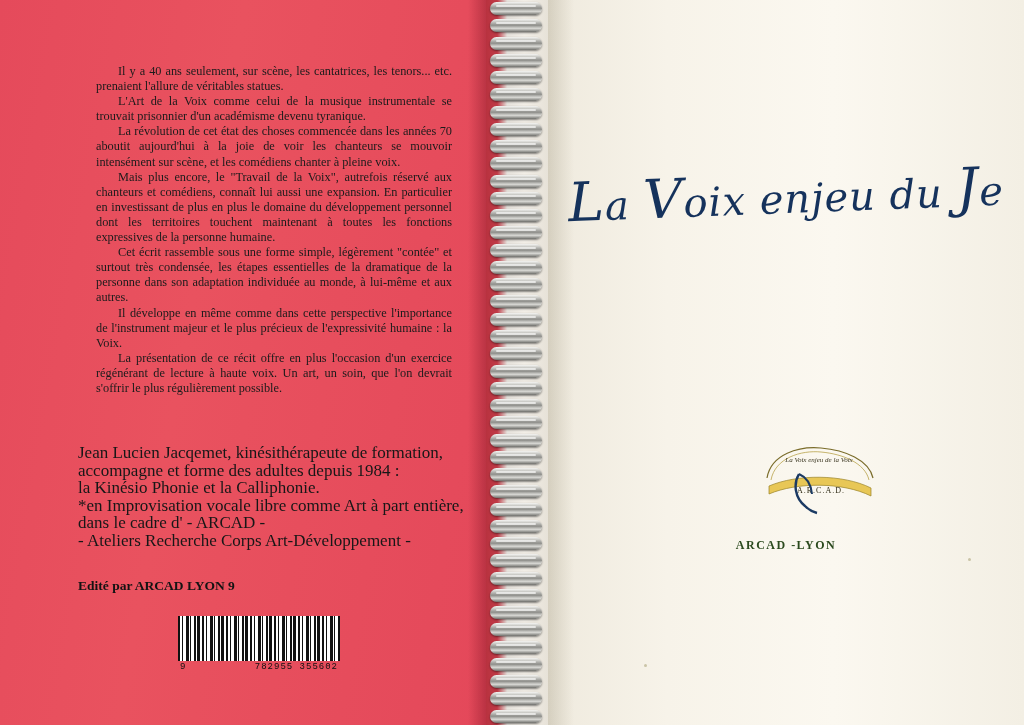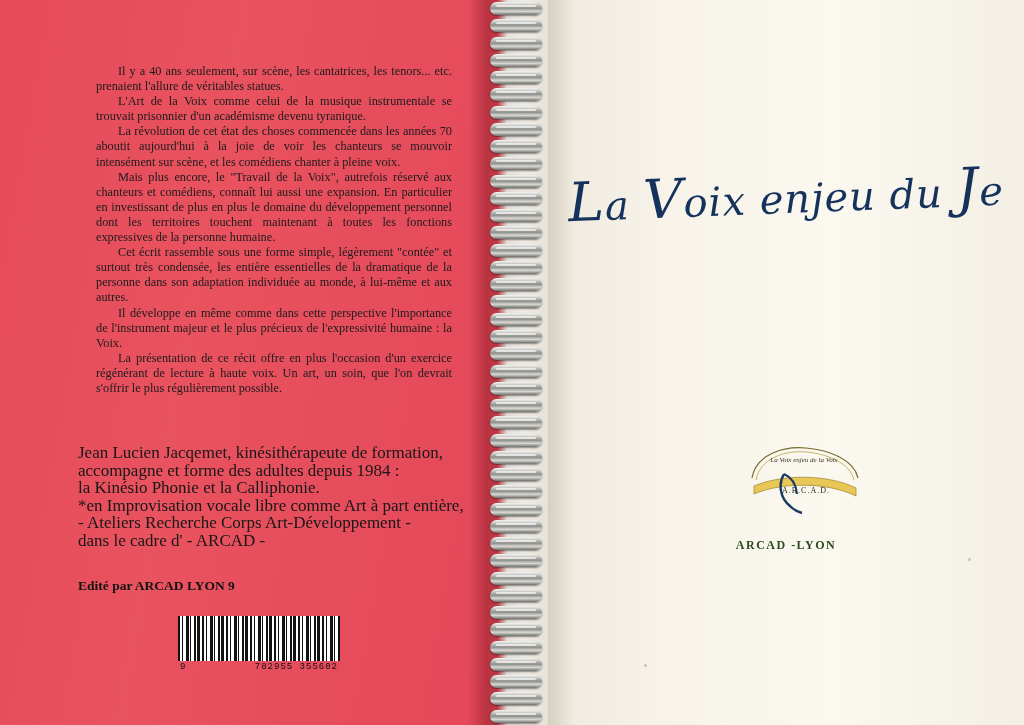--- a/index.html
+++ b/index.html
@@ -176,21 +176,21 @@
     white-space: nowrap;
   }
   .cover-title .cap {
     font-size: 54px;
     line-height: 0;
   }
 
   
   .logo {
     position: absolute;
-    left: 196px;
+    left: 211px;
     top: 444px;
     width: 120px;
     height: 72px;
   }
   .logo svg { display: block; }
 
   .publisher {
     position: absolute;
     left: 0;
     top: 538px;
@@ -215,32 +215,32 @@
 
 <div class="page">
 
   <div class="back-cover">
 
     <div class="blurb">
       <p>Il y a 40 ans seulement, sur scène, les cantatrices, les tenors... etc. prenaient l'allure de véritables statues.</p>
       <p>L'Art de la Voix comme celui de la musique instrumentale se trouvait prisonnier d'un académisme devenu tyranique.</p>
       <p>La révolution de cet état des choses commencée dans les années 70 aboutit aujourd'hui à la joie de voir les chanteurs se mouvoir intensément sur scène, et les comédiens chanter à pleine voix.</p>
       <p>Mais plus encore, le "Travail de la Voix", autrefois réservé aux chanteurs et comédiens, connaît lui aussi une expansion. En particulier en investissant de plus en plus le domaine du développement personnel dont les territoires touchent maintenant à toutes les fonctions expressives de la personne humaine.</p>
-      <p>Cet écrit rassemble sous une forme simple, légèrement "contée" et surtout très condensée, les entière essentielles de la dramatique de la personne dans son adaptation individuée au monde, à lui-même et aux autres.</p>
+      <p>Cet écrit rassemble sous une forme simple, légèrement "contée" et surtout très condensée, les étapes essentielles de la dramatique de la personne dans son adaptation individuée au monde, à lui-même et aux autres.</p>
       <p>Il développe en même comme dans cette perspective l'importance de l'instrument majeur et le plus précieux de l'expressivité humaine : la Voix.</p>
       <p>La présentation de ce récit offre en plus l'occasion d'un exercice régénérant de lecture à haute voix. Un art, un soin, que l'on devrait s'offrir le plus régulièrement possible.</p>
     </div>
 
     <div class="author-block">
       <div class="nowrap">Jean Lucien Jacqemet, kinésithérapeute de formation,</div>
       <div class="nowrap">accompagne et forme des adultes depuis 1984 :</div>
       <div class="nowrap">la Kinésio Phonie et la Calliphonie.</div>
       <div class="nowrap">*en Improvisation vocale libre comme Art à part entière,</div>
+      <div class="nowrap">dans le cadre d' - ARCAD -</div>
       <div class="nowrap">- Ateliers Recherche Corps Art-Développement -</div>
-      <div class="nowrap">dans le cadre d' - ARCAD -</div>
     </div>
 
     <div class="editeur">Edité par ARCAD  LYON 9</div>
 
     <div class="barcode-wrap">
       <div class="barcode"></div>
       <div class="barcode-digits">
         <span>9</span>
         <span>782955  355602</span>
       </div>

